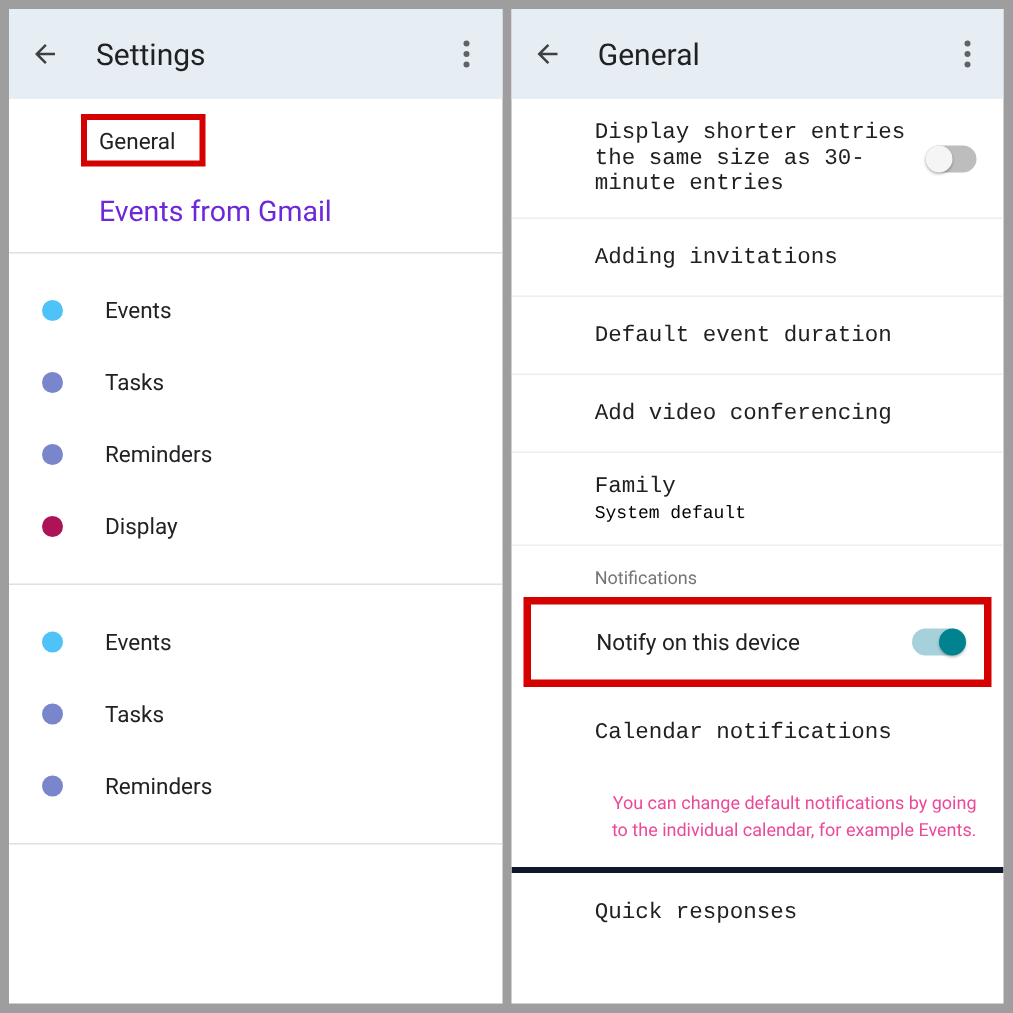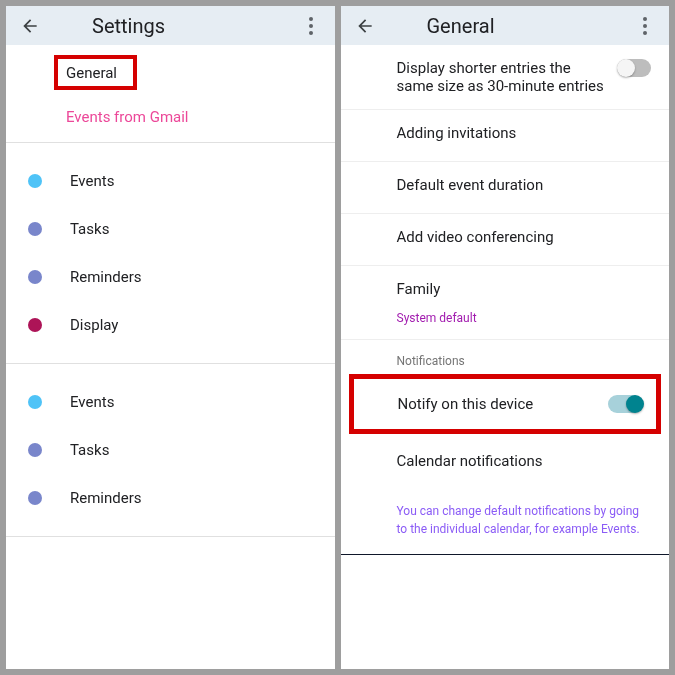--- a/index.html
+++ b/index.html
@@ -14,26 +14,25 @@
     }
     .phone {
       flex: 1;
       background: #fff;
       display: flex;
       flex-direction: column;
       overflow: hidden;
     }
     .header {
       background: #e6edf3;
-      height: 39px;
+      height: 60px;
       display: flex;
       align-items: center;
       padding: 0 12px;
       position: relative;
-      gap: 28px;
     }
     .back-arrow {
       width: 24px;
       height: 24px;
       display: flex;
       align-items: center;
       justify-content: center;
       cursor: pointer;
     }
     .header-title {
@@ -95,44 +94,45 @@
       display: inline-block;
       padding: 4px 16px 4px 8px;
       margin: 10px 0 6px 48px;
     }
     .highlight-box-text {
       font-size: 15px;
       color: #202124;
     }
     .gmail-item {
       padding: 12px 16px 16px 60px;
-      font-size: 15px;
-      color: #ec4899;
+      font-size: 19px;
+      color: #6d28d9;
       cursor: pointer;
     }
     .setting-row {
       padding: 14px 18px 14px 56px;
       font-size: 15px;
       color: #202124;
       cursor: pointer;
       border-bottom: 1px solid #eeeeee;
       display: flex;
-      align-items: flex-start;
+      align-items: center;
       justify-content: space-between;
       min-height: 52px;
+      font-family: Liberation Mono, monospace;
     }
     .setting-row.no-border { border-bottom: none; }
     .setting-text {
       flex: 1;
       padding-right: 12px;
     }
     .setting-sub {
       font-size: 12px;
-      color: #a21caf;
-      margin-top: 13px;
+      color: #000000;
+      margin-top: 2px;
     }
     .notif-header {
       font-size: 12px;
       color: #757575;
       padding: 14px 35px 6px 56px;
     }
     .toggle {
       width: 34px;
       height: 18px;
       border-radius: 10px;
@@ -162,24 +162,25 @@
     .notify-highlight {
       border: 5px solid #d50000;
       margin: 0 8px 4px 8px;
       display: flex;
       align-items: center;
       justify-content: space-between;
       padding: 16px 14px 16px 44px;
     }
     .info-text {
       font-size: 12px;
-      color: #8b5cf6;
+      color: #ec4899;
       padding: 12px 18px 16px 56px;
       line-height: 1.5;
-      border-bottom: 1px solid #0f172a;
+      border-bottom: 4px solid #0f172a;
+      text-align: right;
     }
   </style>
 </head>
 <body>
 
 <div class="phone">
   <div class="header">
     <div class="back-arrow">
       <svg width="20" height="20" viewBox="0 0 24 24">
           <path d="M20 11H7.83l5.59-5.59L12 4l-8 8 8 8 1.41-1.41L7.83 13H20z" fill="#3c4043"></path>
@@ -276,14 +277,17 @@
     <div class="notify-highlight">
       <div style="font-size:15px;color:#202124;">Notify on this device</div>
       <div class="toggle on"></div>
     </div>
 
     <div class="setting-row no-border">
       <div class="setting-text">Calendar notifications</div>
     </div>
     <div class="info-text">You can change default notifications by going to the individual calendar, for example Events.</div>
 
+    <div class="setting-row no-border">
+      <div class="setting-text">Quick responses</div>
+    </div>
   </div>
 </div>
 
 </body></html>

